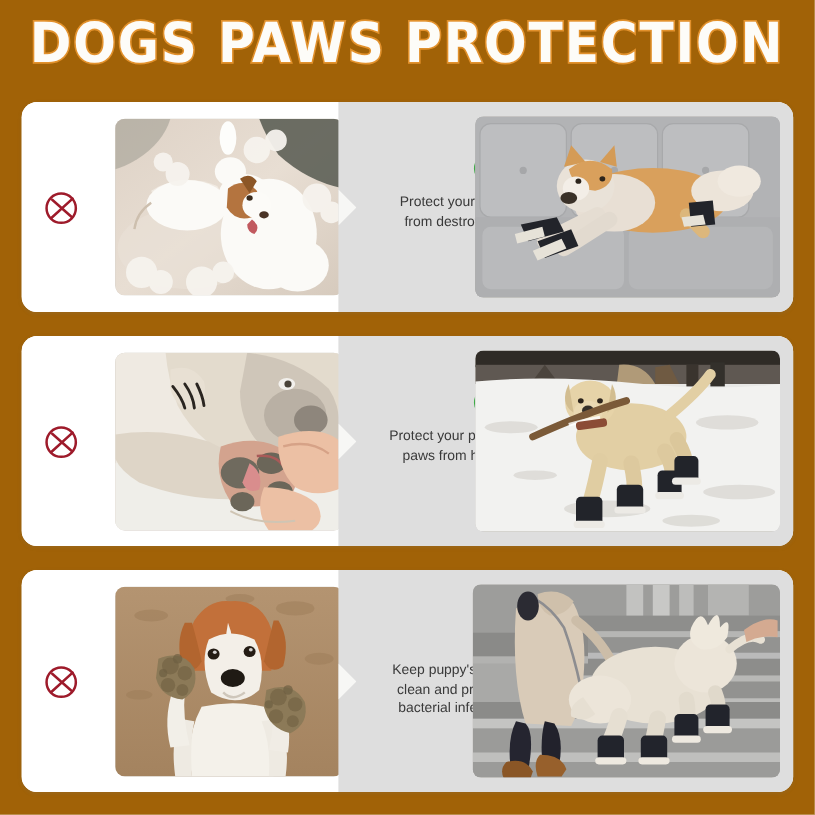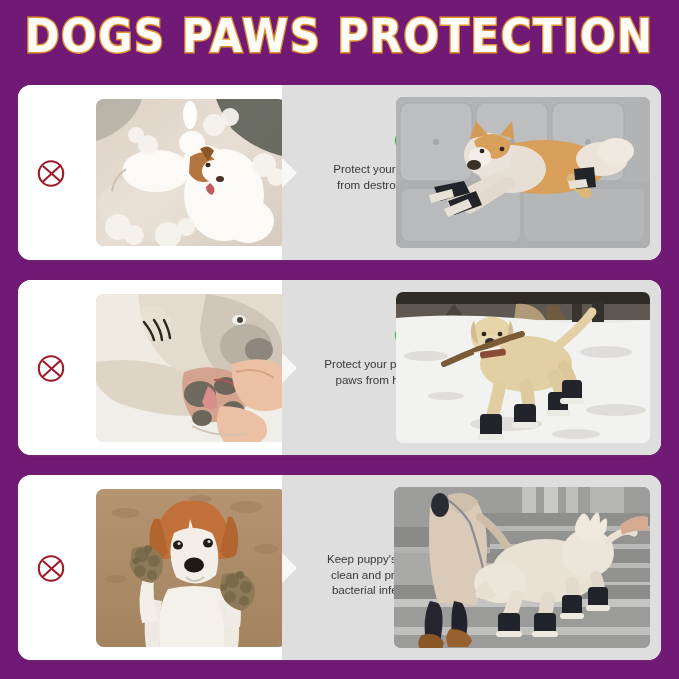--- a/index.html
+++ b/index.html
@@ -5,21 +5,21 @@
   html,body{margin:0;padding:0;}
   body{
     width:679px;height:679px;
     background:#f0efe8;
     font-family:"Liberation Sans", sans-serif;
     overflow:hidden;
     position:relative;
   }
   .page{
     position:absolute;inset:0;
-    background:#701a75;
+    background:#a16207;
   }
 
   
   .title-wrap{
     position:absolute;
     left:0;right:0;top:14px;
     text-align:center;
     height:56px;
   }
   .title{

